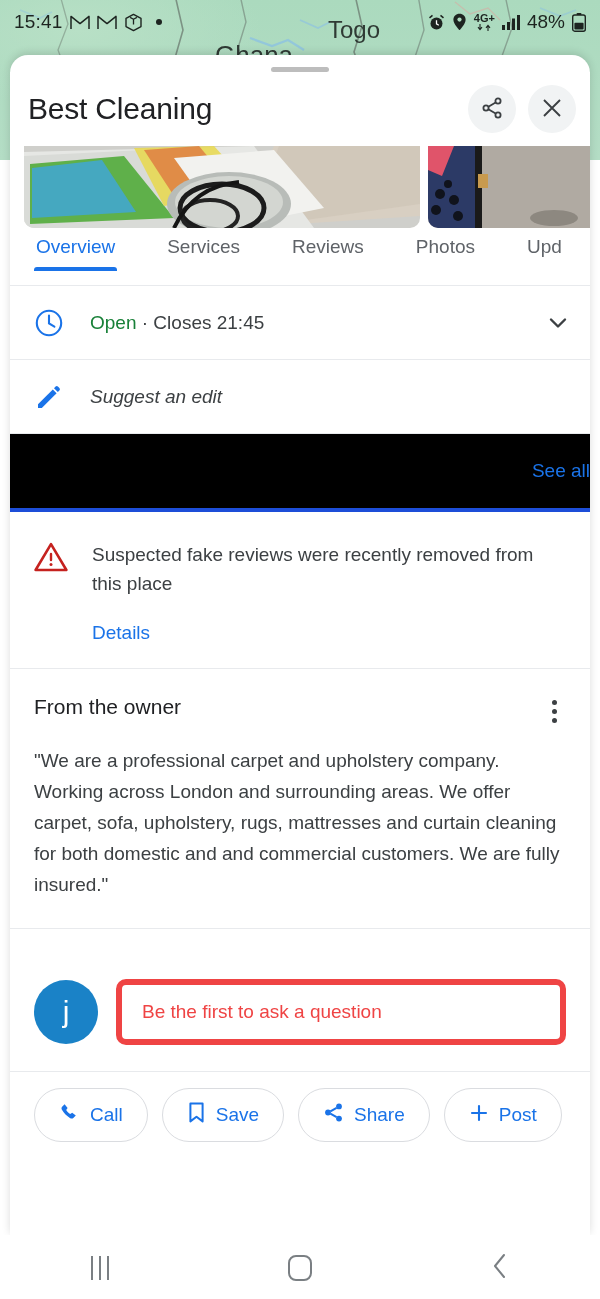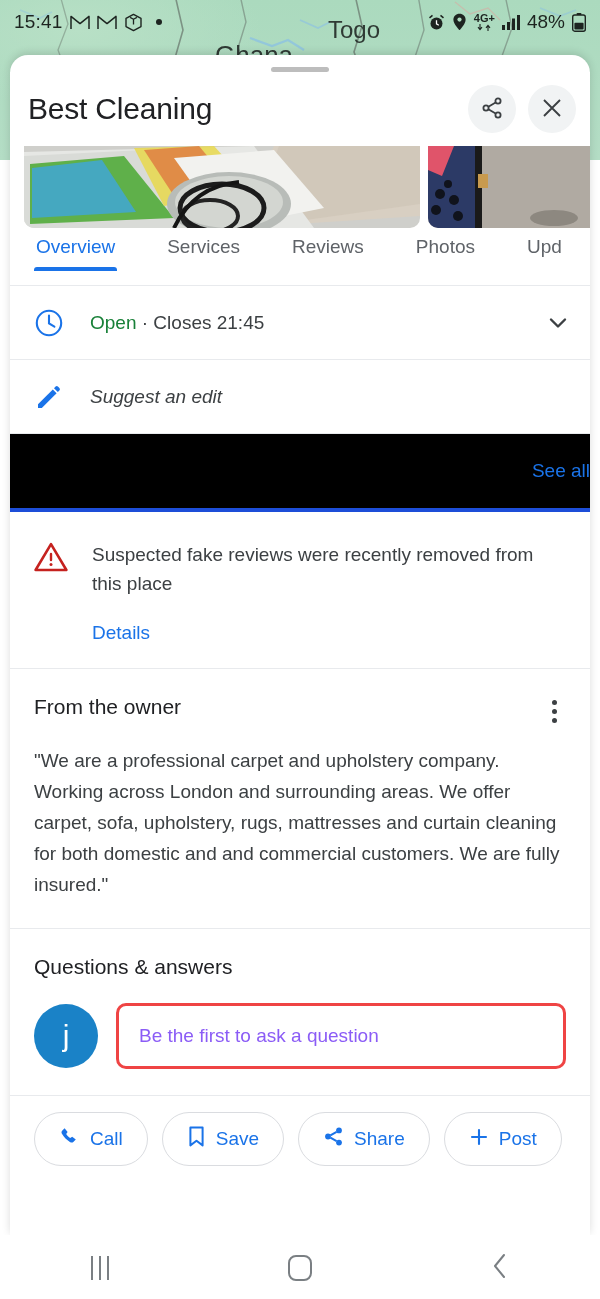--- a/index.html
+++ b/index.html
@@ -142,23 +142,23 @@
   
   .qna { padding: 26px 24px 26px 24px; border-bottom: 1px solid #e8eaed; background: #fff; }
   .qna-title { font-size: 21px; color: #202124; font-weight: 500; }
   .qna-row { display: flex; align-items: center; margin-top: 24px; gap: 18px; }
   .avatar {
     width: 64px; height: 64px; border-radius: 50%; background: #1a82c7;
     display: flex; align-items: center; justify-content: center;
     color: #fff; font-size: 30px; flex: none;
   }
   .qna-input {
-    flex: 1; height: 66px; border: 3px solid #ef4444; border-radius: 10px;
+    flex: 1; height: 66px; border: 6px solid #ef4444; border-radius: 10px;
     display: flex; align-items: center; padding: 0 20px;
-    font-size: 19px; color: #8b5cf6; background: #fff; cursor: text;
+    font-size: 19px; color: #ef4444; background: #fff; cursor: text;
   }
 
   
   .actionbar {
     display: flex; align-items: center; gap: 14px; padding: 16px 14px 18px 24px;
     background: #fff; overflow: hidden;
   }
   .chip {
     display: flex; align-items: center; gap: 10px; flex: none;
     height: 54px; padding: 14px 24px; border: 1px solid #dadce0; border-radius: 28px;
@@ -383,21 +383,20 @@
         <div class="kebab">
           <i></i>
             <i></i>
             <i></i>
         </div>
       </div>
       <div class="owner-body">"We are a professional carpet and upholstery company. Working across London and surrounding areas. We offer carpet, sofa, upholstery, rugs, mattresses and curtain cleaning for both domestic and and commercial customers. We are fully insured."</div>
     </div>
 
     <div class="qna">
-      <div class="qna-title">Questions &amp; answers</div>
       <div class="qna-row">
         <div class="avatar">j</div>
         <div class="qna-input">Be the first to ask a question</div>
       </div>
     </div>
 
     <div class="actionbar">
       <div class="chip">
         <span>
           <svg width="21" height="21" viewBox="0 0 21 21">

